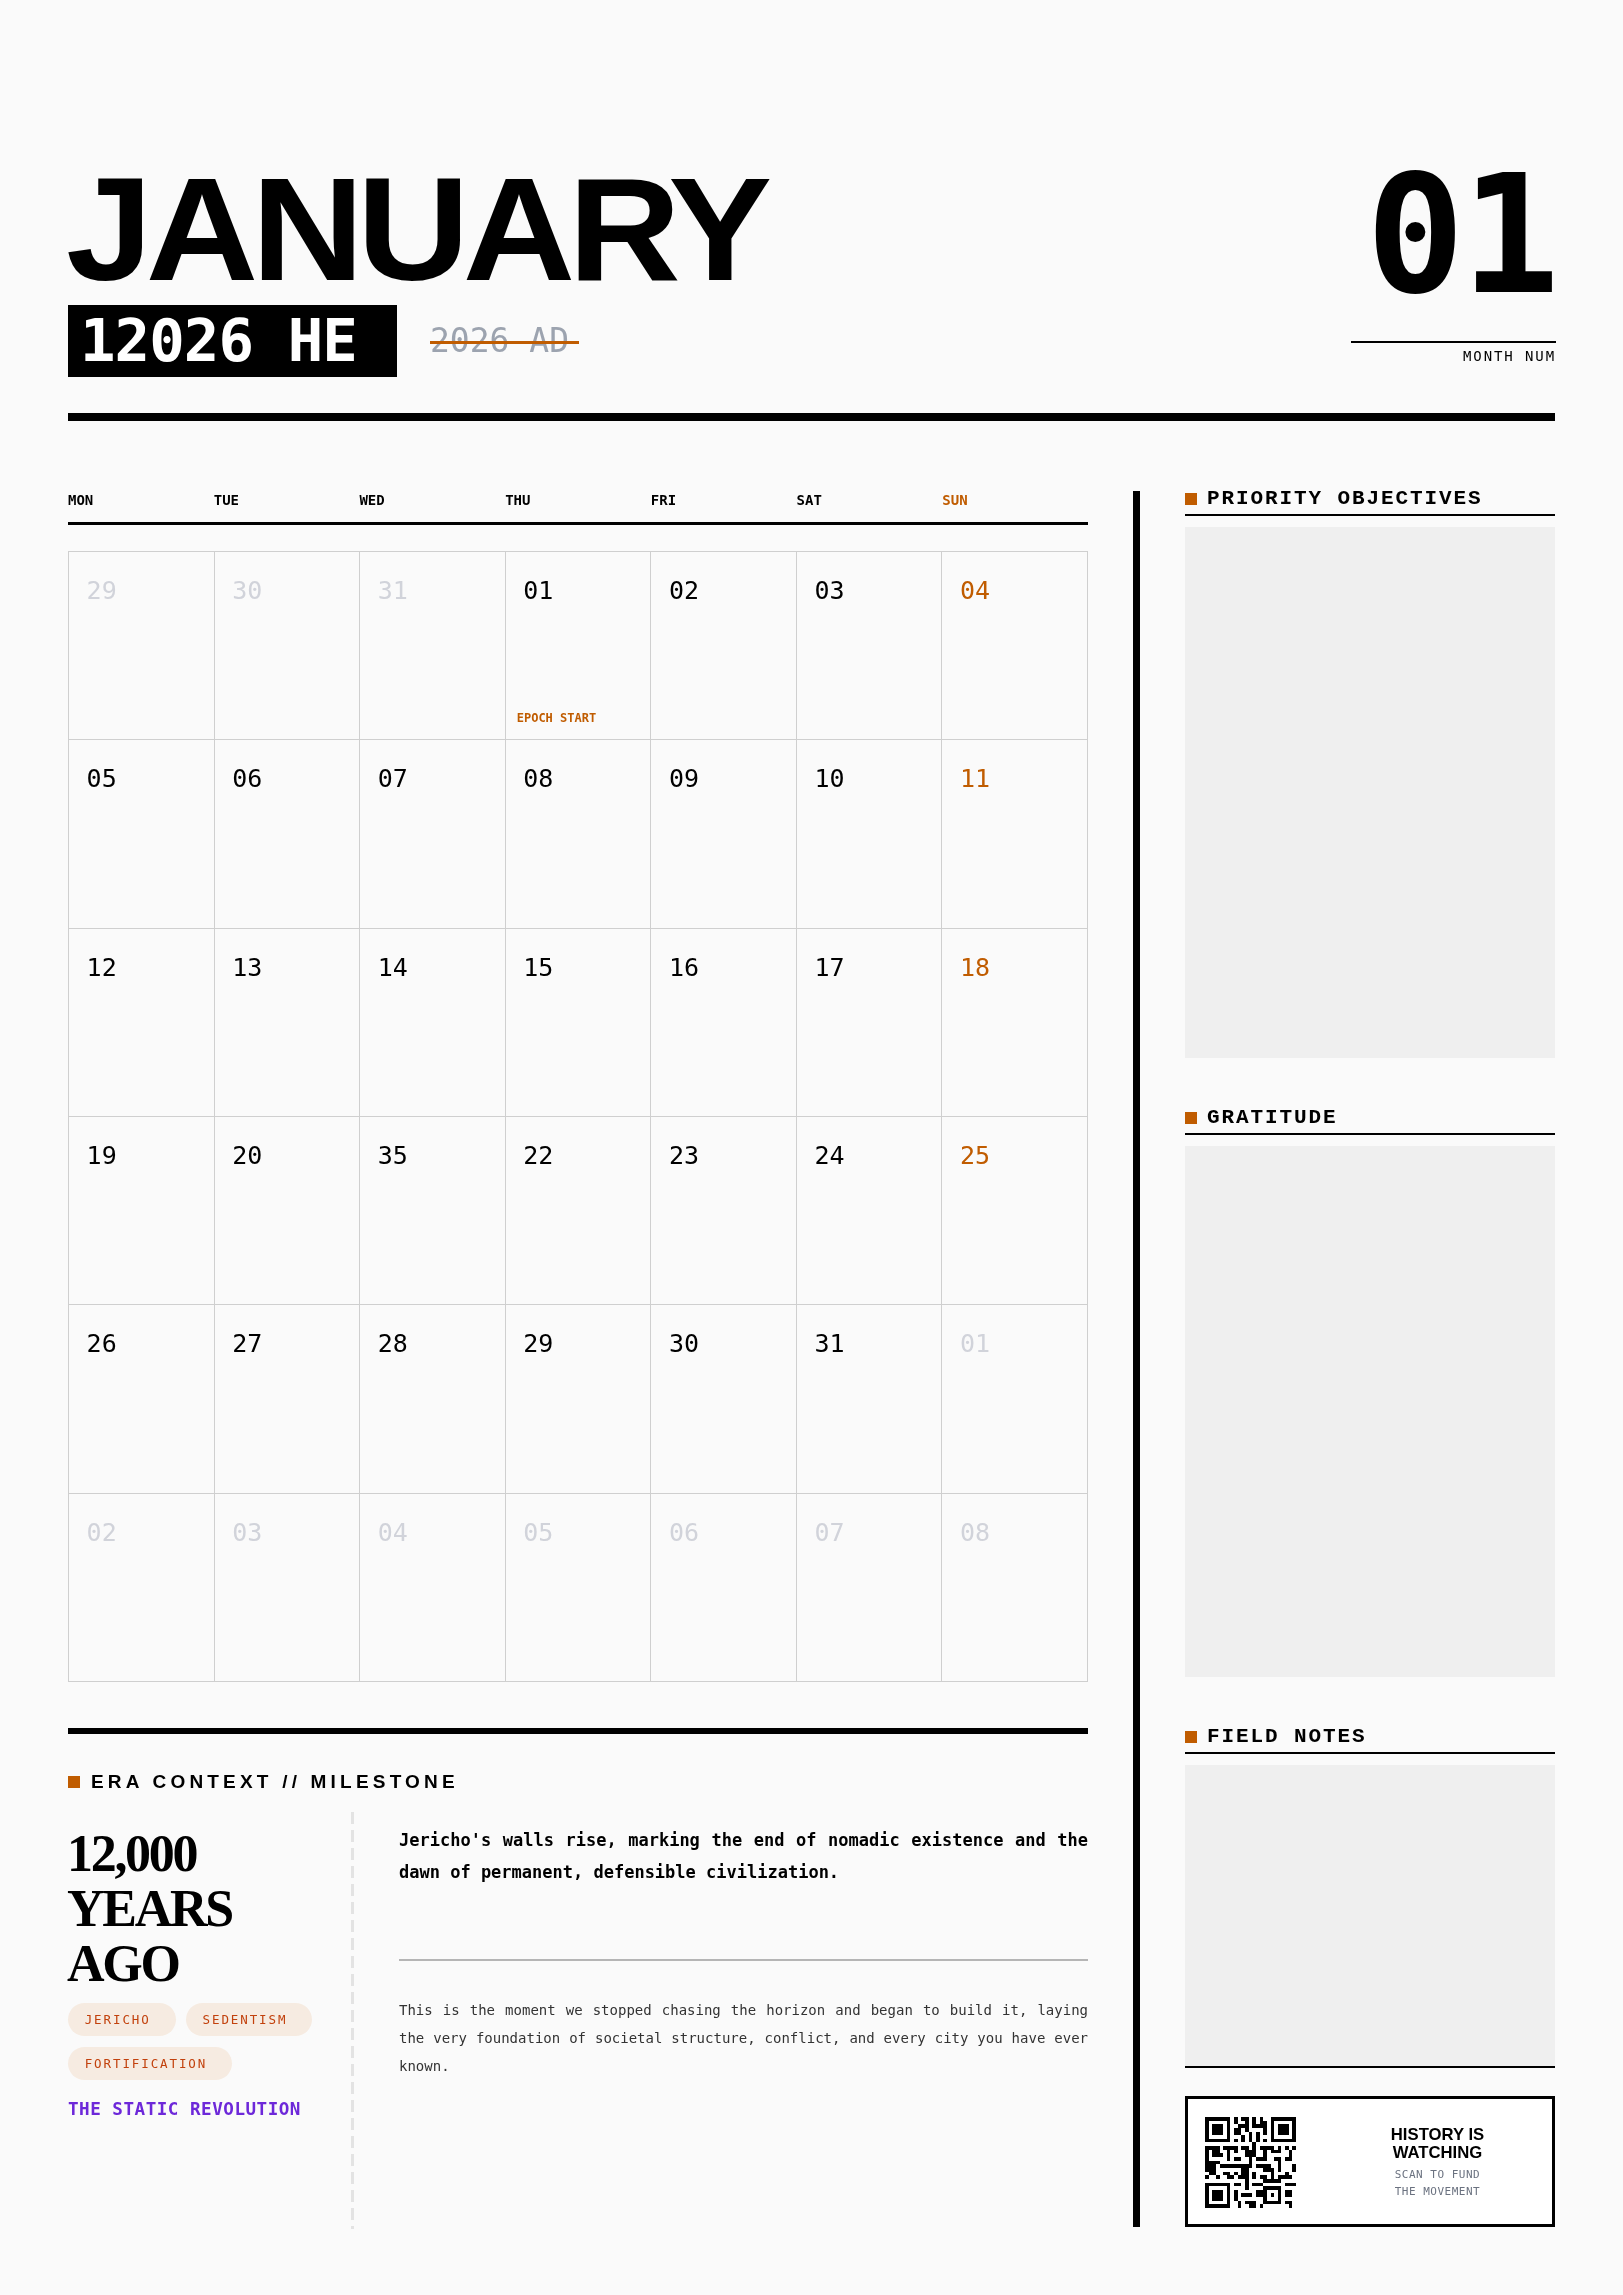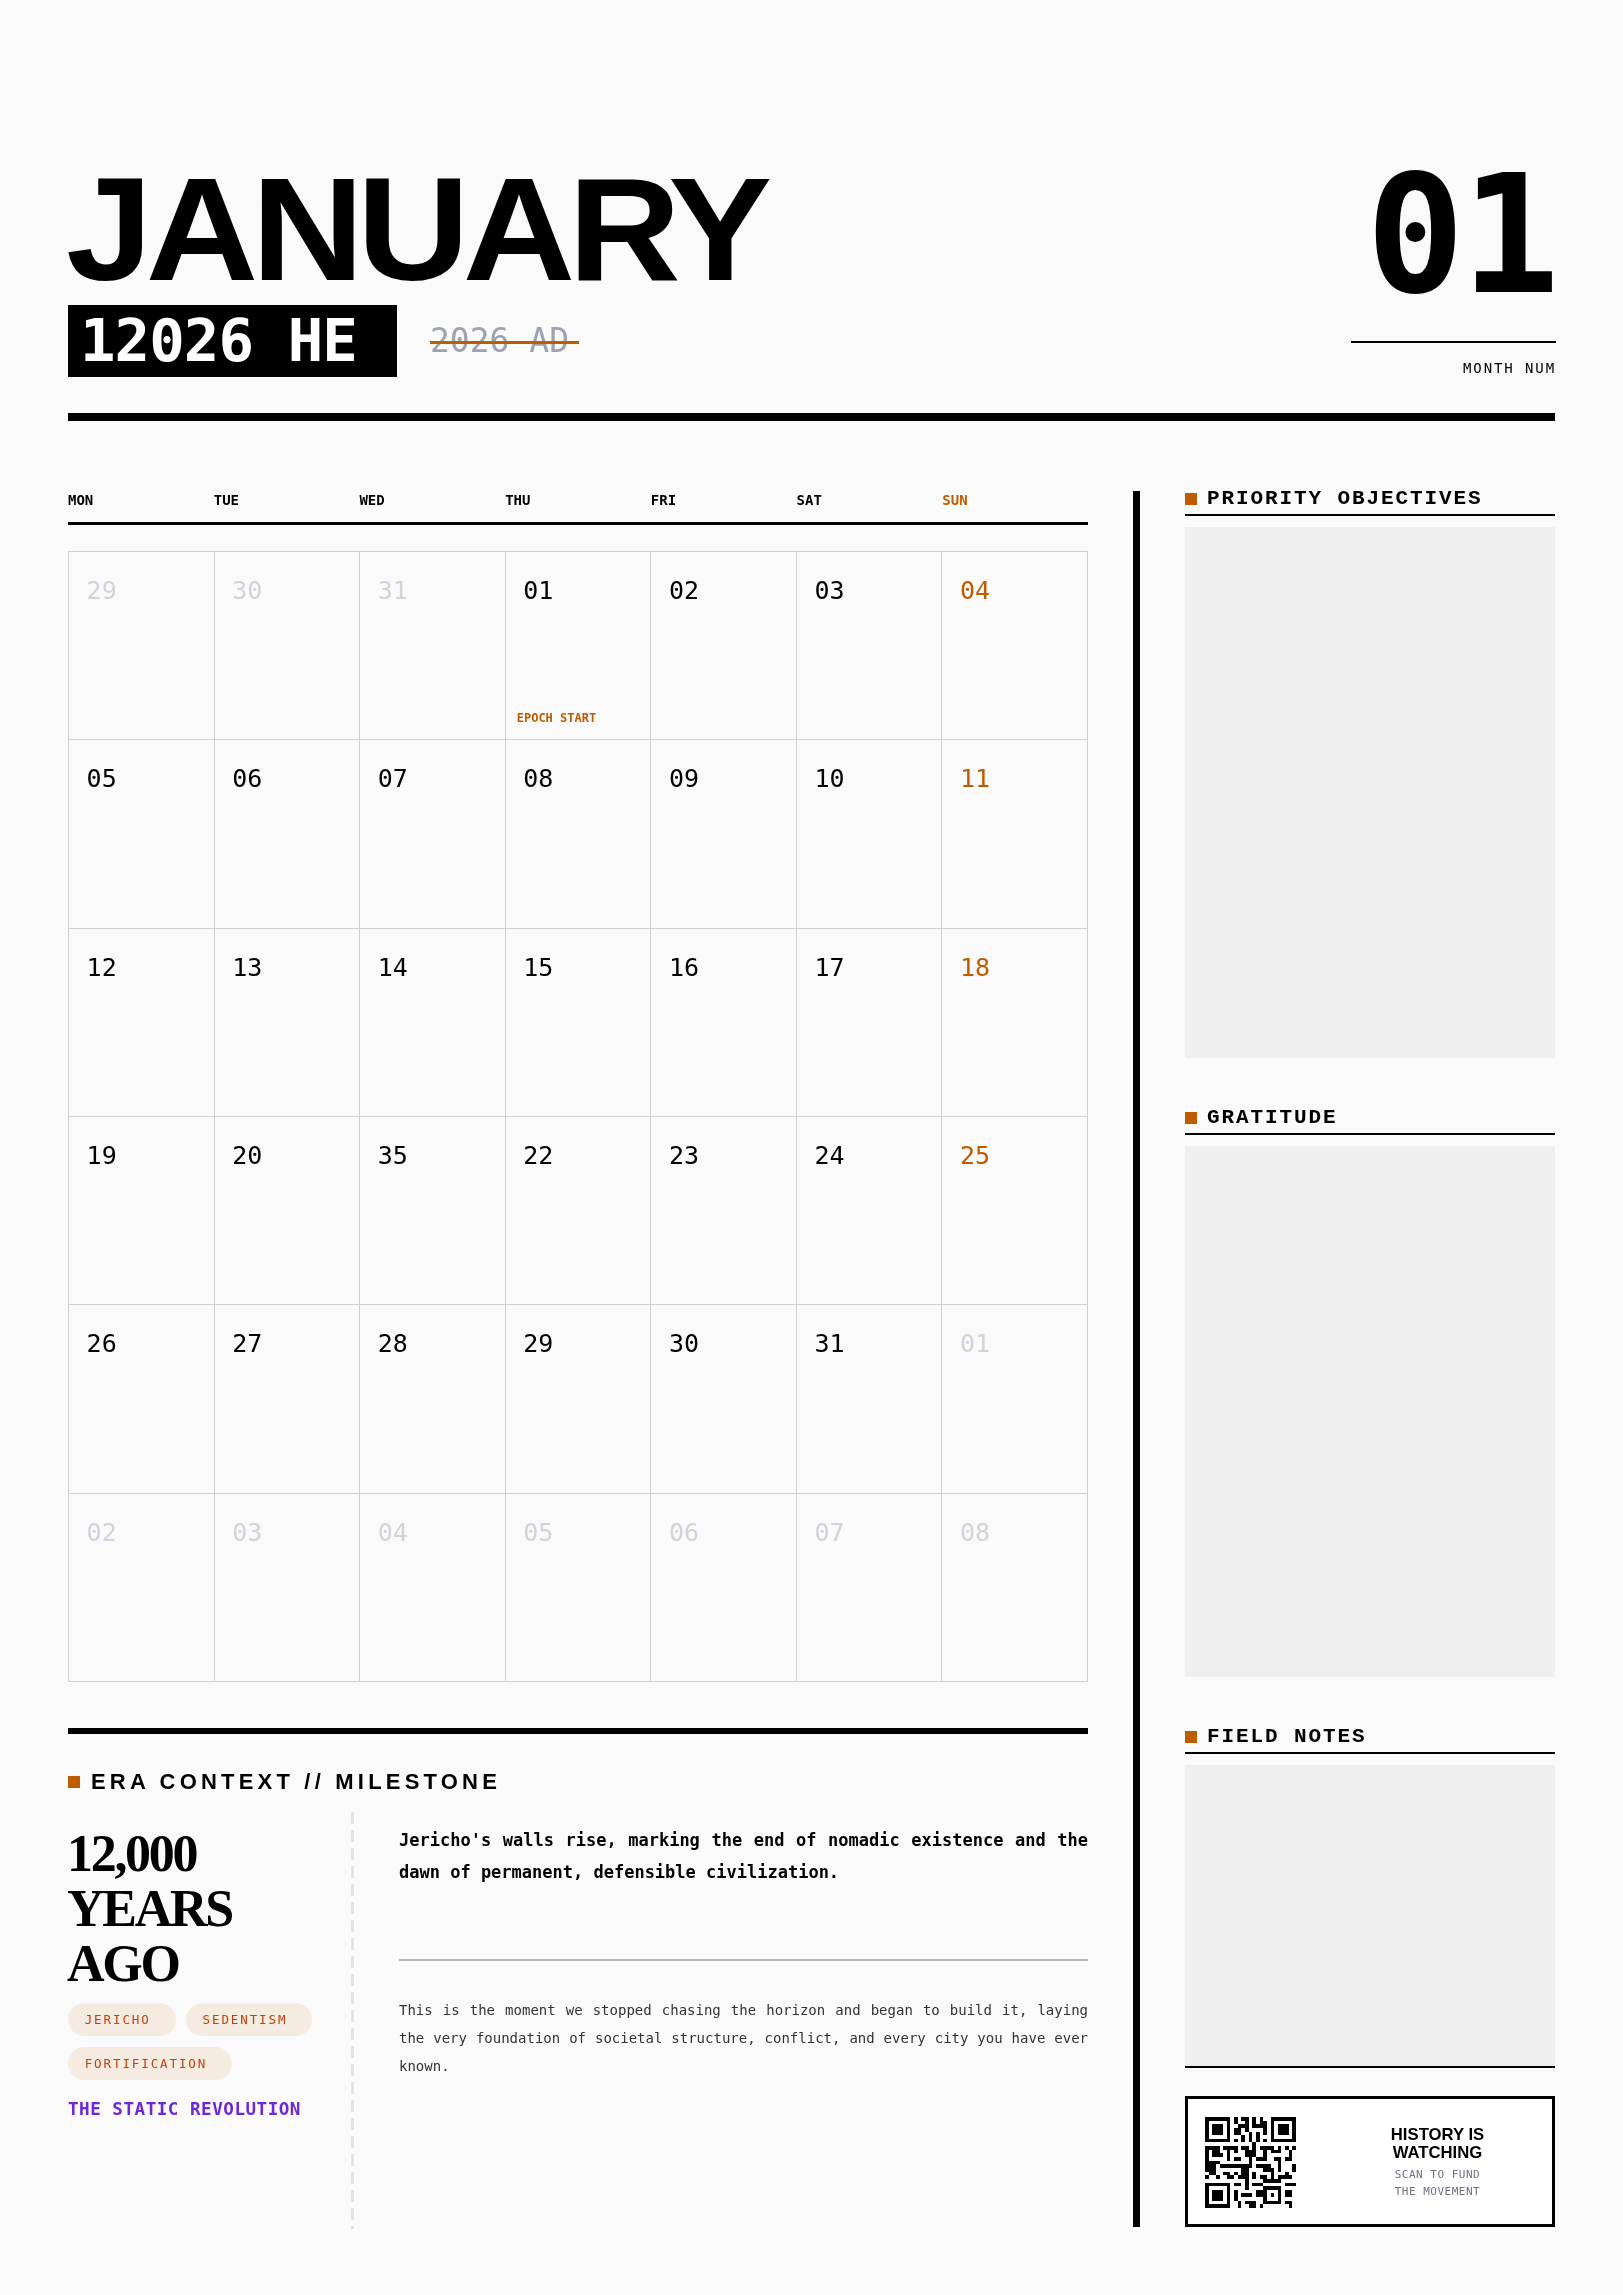--- a/index.html
+++ b/index.html
@@ -30,21 +30,21 @@
   .ad-strike {
     position: absolute; left: 430px; top: 341px; width: 149px; height: 3.2px; background: #c05c00;
   }
   .month-num {
     right: 68px; top: 148px;
     font-family: "DejaVu Sans Mono", monospace; font-weight: 700;
     font-size: 164px; line-height: 176px; letter-spacing: -3.7px;
   }
   .month-num-rule { left: 1351px; top: 341px; width: 205px; height: 1.9px; background: #000; }
   .month-num-label {
-    right: 68px; top: 360px;
+    right: 68px; top: 348px;
     font-family: "DejaVu Sans Mono", monospace; font-size: 14px; letter-spacing: 1.9px;
   }
   .top-rule { left: 68px; top: 413px; width: 1487px; height: 8.3px; background: #000; }
 
   
   .dow-row { left: 68px; top: 491px; width: 1020px; height: 32px; display: grid; grid-template-columns: repeat(7, 1fr); }
   .dow { font-family: "DejaVu Sans Mono", monospace; font-weight: 700; font-size: 14px; line-height: 18.5px; }
   .dow.sun { color: #c05c00; }
   .dow-rule { left: 68px; top: 522px; width: 1020px; height: 3.2px; background: #000; }
 
@@ -94,21 +94,21 @@
     font-family: "DejaVu Sans Mono", monospace; font-size: 11px; line-height: 17.6px; color: #6b7280;
     margin-top: 4.6px; letter-spacing: 0.5px;
   }
 
   
   .era-rule { left: 68px; top: 1728px; width: 1020px; height: 5.6px; background: #000; }
   .era-head { left: 68px; top: 1771px; height: 23px; }
   .era-head .sq { position: absolute; left: 0; top: 4.6px; width: 12px; height: 12px; background: #c05c00; }
   .era-head .ttl {
     position: absolute; left: 23px; top: 0; white-space: nowrap;
-    font-family: "Liberation Sans", sans-serif; font-weight: 700; font-size: 22px; line-height: 21px; letter-spacing: 4.2px;
+    font-family: "Liberation Sans", sans-serif; font-weight: 700; font-size: 19px; line-height: 21px; letter-spacing: 4.2px;
   }
   .big-years {
     left: 67px; top: 1826px;
     font-family: Liberation Serif, serif; font-weight: 700; font-size: 52px; line-height: 55px;
     letter-spacing: -2.3px;
   }
   .big-years div { white-space: nowrap; }
   .tags { left: 68px; top: 2003px; width: 259px; display: flex; flex-wrap: wrap; gap: 11px 10.2px; }
   .tag {
     background: #f6ebe1; color: #c2410c; border-radius: 18.5px;

